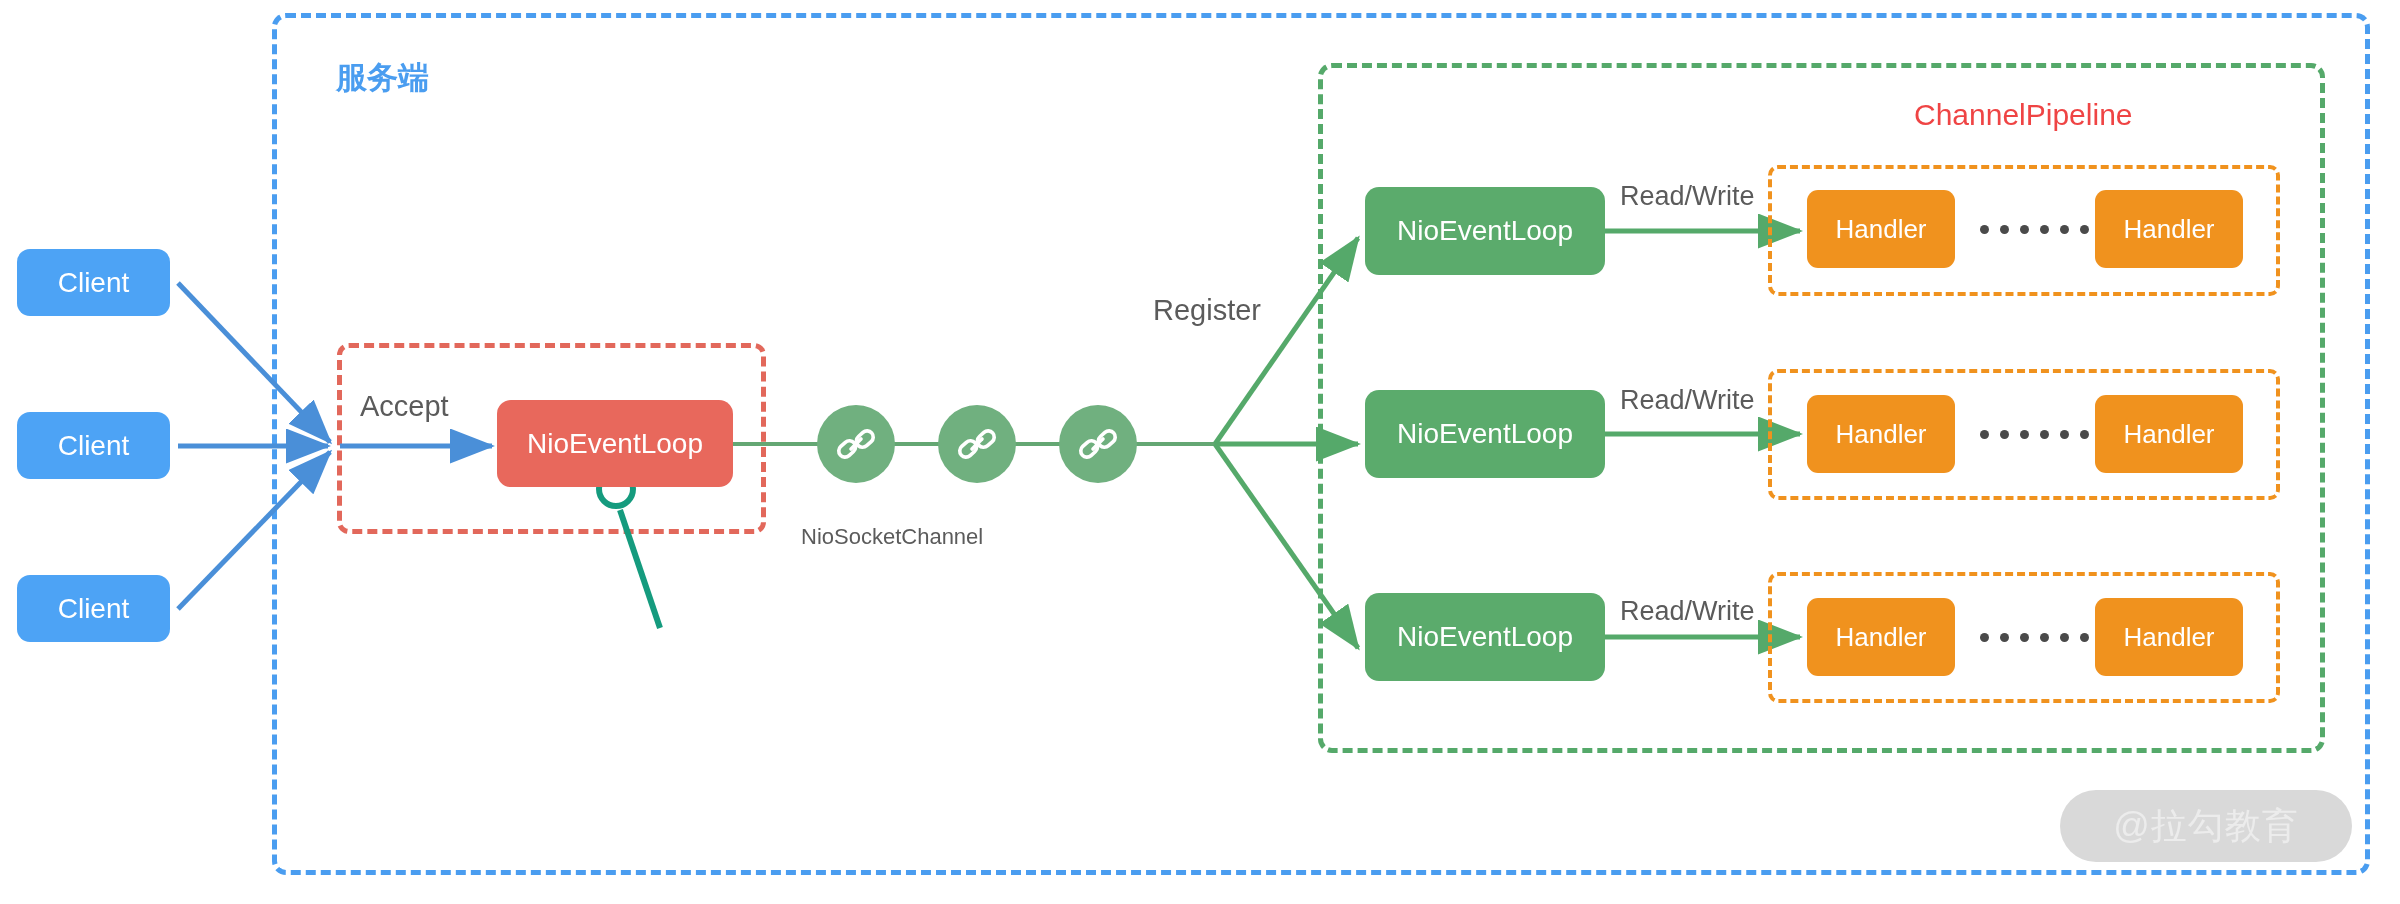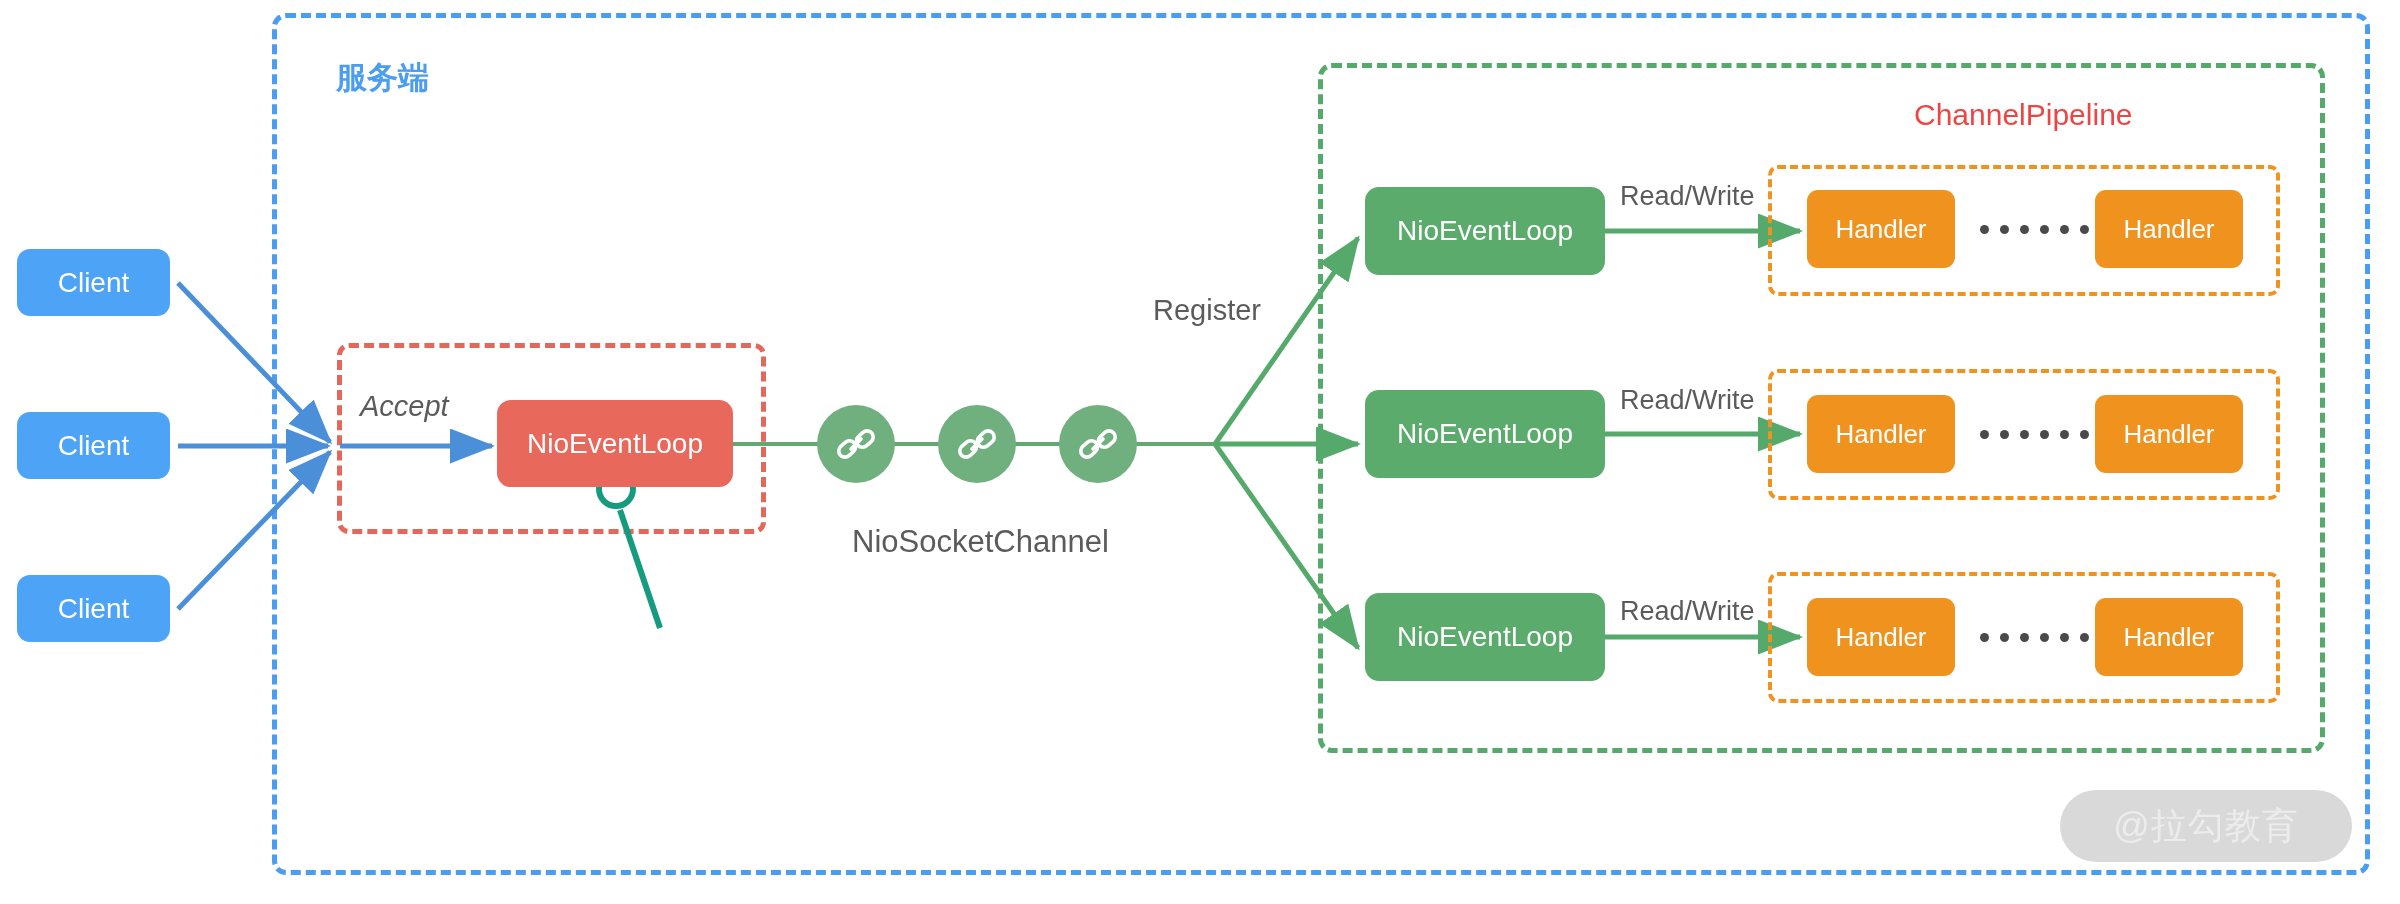--- a/index.html
+++ b/index.html
@@ -58,29 +58,28 @@
     font-size: 31px;
     font-weight: bold;
   }
   .label-boss {
     left: 384px; top: 263px;
     font-size: 32px;
   }
   .label-accept {
     left: 360px; top: 392px;
     font-size: 29px;
-    font-style: italic;
   }
   .label-nssc {
     left: 503px; top: 653px;
     font-size: 29px;
   }
   .label-nsc {
-    left: 852px; top: 526px;
-    font-size: 31px;
+    left: 801px; top: 526px;
+    font-size: 22px;
   }
   .label-register {
     left: 1153px; top: 296px;
     font-size: 29px;
   }
   .label-pipeline {
     left: 1914px; top: 100px;
     color: #ef4444;
     font-size: 30px;
   }

